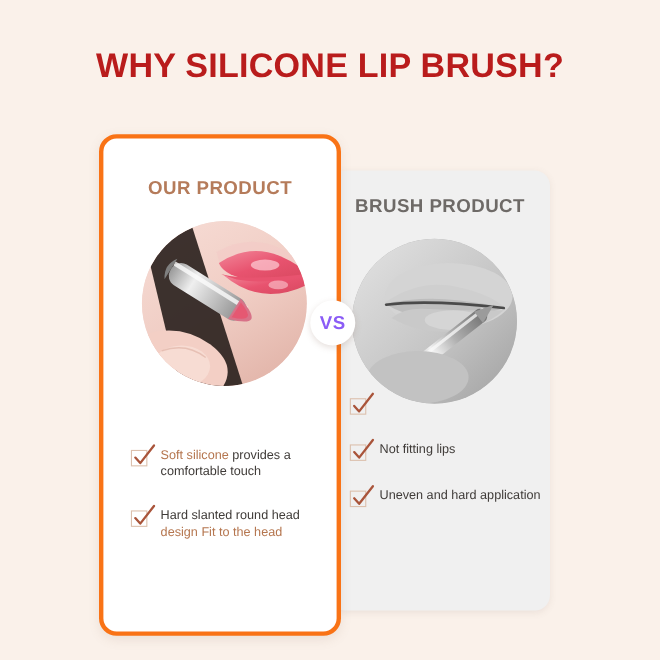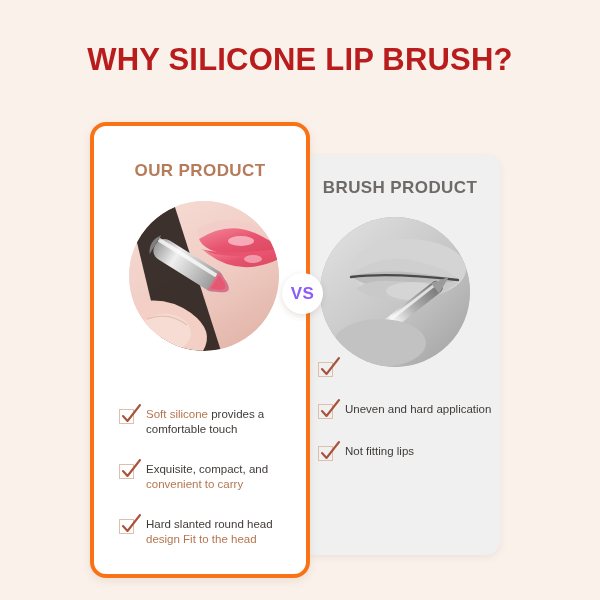--- a/index.html
+++ b/index.html
@@ -209,29 +209,29 @@
             <path d="M4 13 L8.5 18 L21 2" stroke="#a9543a" stroke-width="2.1" fill="none" stroke-linecap="round" stroke-linejoin="round"></path>
           </svg>
       </span>
     </div>
     <div class="feature">
       <span class="check-box">
         <svg viewBox="0 0 24 24">
             <path d="M4 13 L8.5 18 L21 2" stroke="#a9543a" stroke-width="2.1" fill="none" stroke-linecap="round" stroke-linejoin="round"></path>
           </svg>
       </span>
+      <span class="feature-text"><span>Not fitting lips</span></span>
+    </div>
+    <div class="feature">
+      <span class="check-box">
+        <svg viewBox="0 0 24 24">
+            <path d="M4 13 L8.5 18 L21 2" stroke="#a9543a" stroke-width="2.1" fill="none" stroke-linecap="round" stroke-linejoin="round"></path>
+          </svg>
+      </span>
       <span class="feature-text"><span>Uneven and hard application</span></span>
-    </div>
-    <div class="feature">
-      <span class="check-box">
-        <svg viewBox="0 0 24 24">
-            <path d="M4 13 L8.5 18 L21 2" stroke="#a9543a" stroke-width="2.1" fill="none" stroke-linecap="round" stroke-linejoin="round"></path>
-          </svg>
-      </span>
-      <span class="feature-text"><span>Not fitting lips</span></span>
     </div>
   </div>
 </div>
 
 <div class="card-our">
   <div class="card-heading heading-our">OUR PRODUCT</div>
 
   <div class="photo photo-our">
     <svg viewBox="0 0 150 150" xmlns="http://www.w3.org/2000/svg">
       <defs>
@@ -286,26 +286,18 @@
           </svg>
       </span>
       <span class="feature-text"><span class="hl">Soft silicone</span><span> provides a comfortable touch</span></span>
     </div>
     <div class="feature">
       <span class="check-box">
         <svg viewBox="0 0 24 24">
             <path d="M4 13 L8.5 18 L21 2" stroke="#a9543a" stroke-width="2.1" fill="none" stroke-linecap="round" stroke-linejoin="round"></path>
           </svg>
       </span>
-      <span class="feature-text"><span>Exquisite, compact, and </span><span class="hl">convenient to carry</span></span>
-    </div>
-    <div class="feature">
-      <span class="check-box">
-        <svg viewBox="0 0 24 24">
-            <path d="M4 13 L8.5 18 L21 2" stroke="#a9543a" stroke-width="2.1" fill="none" stroke-linecap="round" stroke-linejoin="round"></path>
-          </svg>
-      </span>
       <span class="feature-text"><span>Hard slanted round head </span><span class="hl">design Fit to the head</span></span>
     </div>
   </div>
 </div>
 
 <div class="vs-badge">VS</div>
 
 </body></html>

